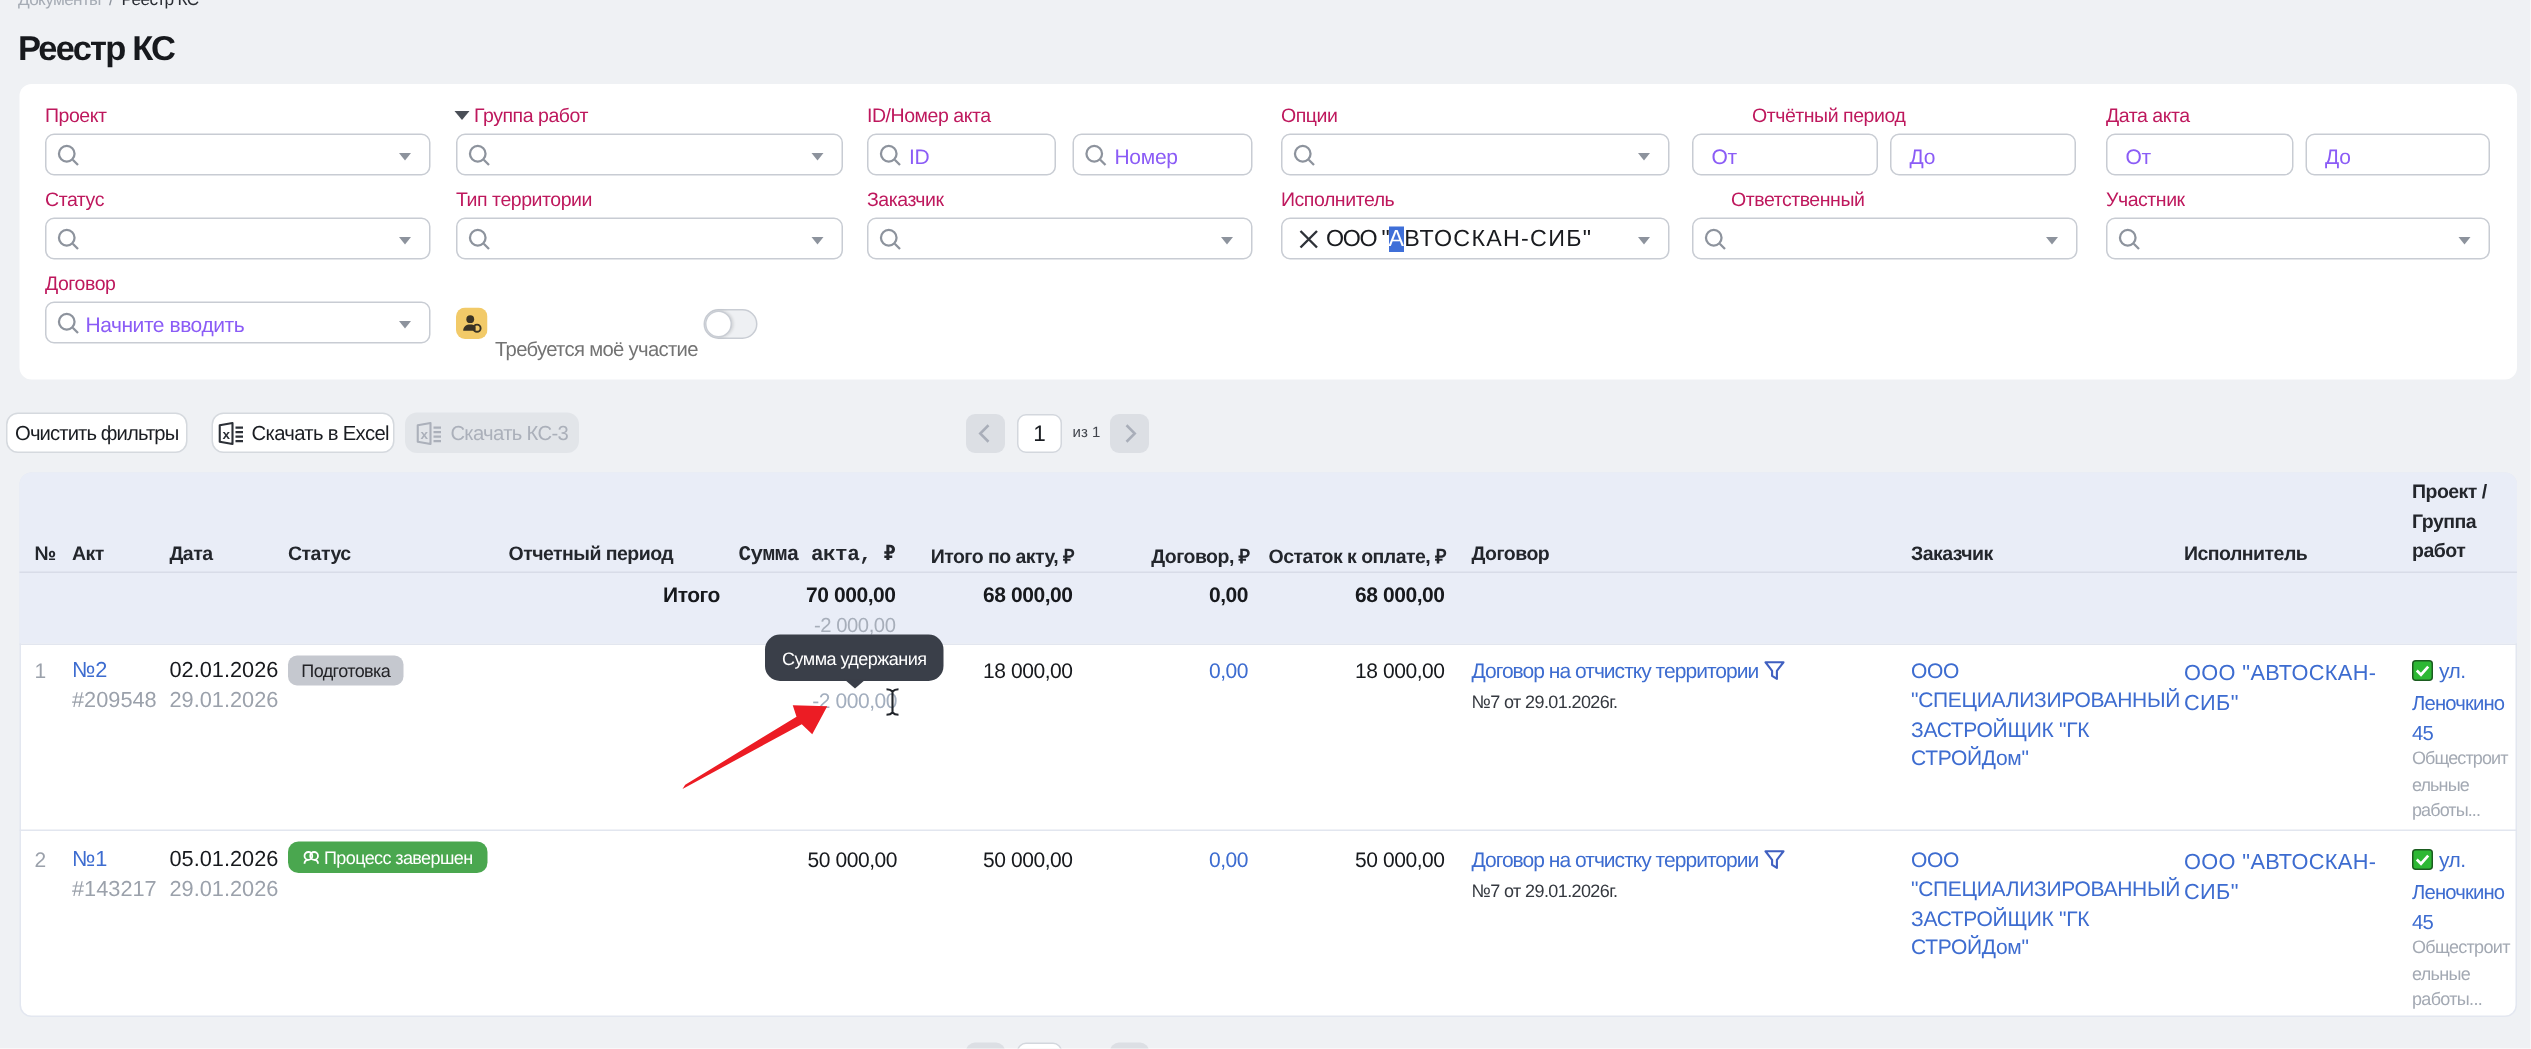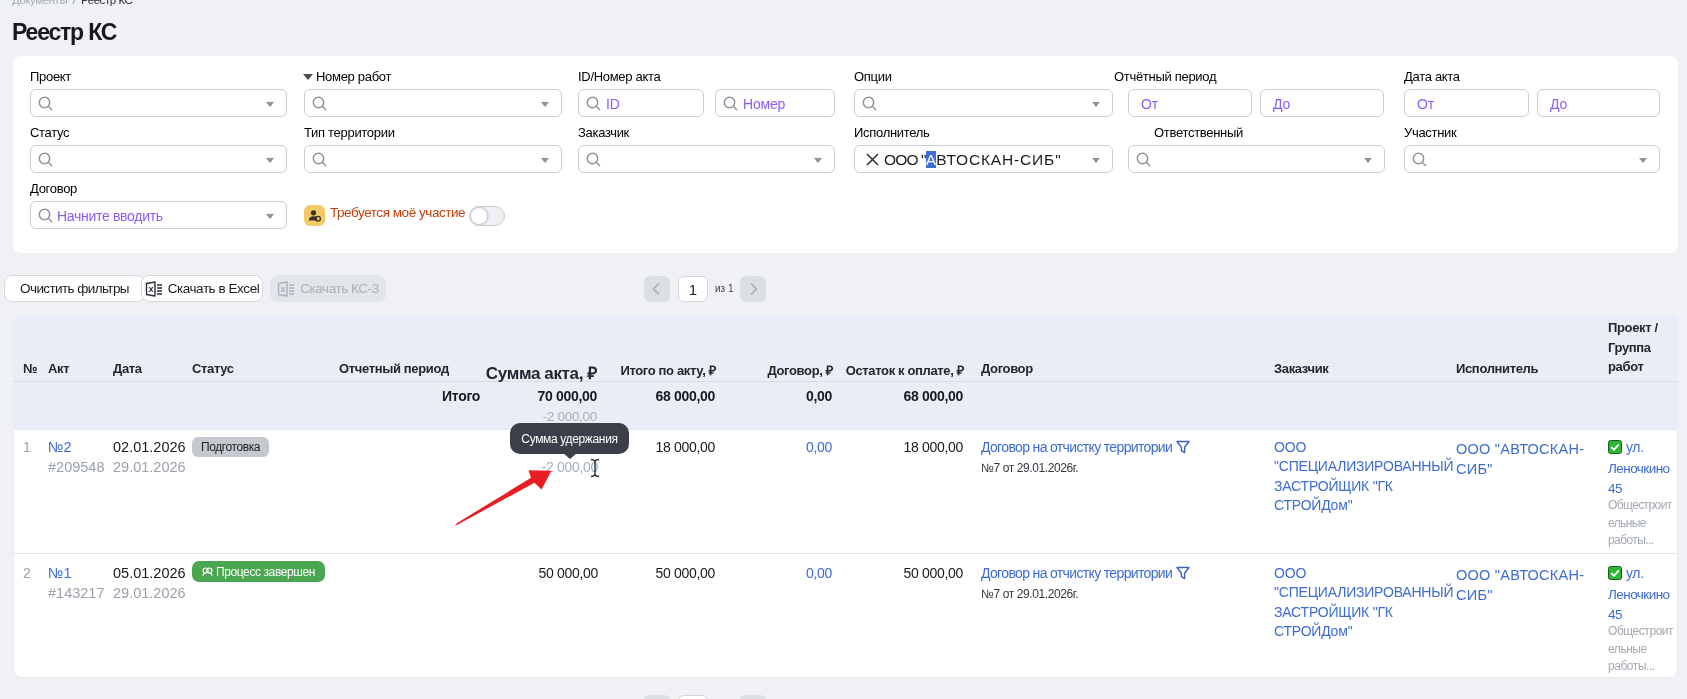--- a/index.html
+++ b/index.html
@@ -1,20 +1,20 @@
 <!DOCTYPE html>
 <html><head>
 <meta charset="utf-8">
 <style>
   * { margin:0; padding:0; box-sizing:border-box; }
   html,body { width:1687px; height:699px; overflow:hidden; }
   body { background:#eff1f4; font-family:"Liberation Sans", sans-serif; position:relative; color:#17191d; }
   .abs { position:absolute; }
   .card { position:absolute; background:#fff; border-radius:8px; }
-  .lbl { position:absolute; font-size:13px; letter-spacing:-0.3px; color:#000000; font-weight:500; white-space:nowrap; }
+  .lbl { position:absolute; font-size:13px; letter-spacing:-0.3px; color:#be185d; font-weight:500; white-space:nowrap; }
   .inp { position:absolute; height:28px; background:#fff; border:1px solid #c8ccd3; border-radius:6px; }
   .ph { position:absolute; top:6px; font-size:14px; letter-spacing:-0.2px; color:#8b5cf6; white-space:nowrap; }
   .sicon { position:absolute; left:7px; top:6px; }
   .caret { position:absolute; right:12px; top:12px; width:0; height:0; border-left:4.5px solid transparent; border-right:4.5px solid transparent; border-top:5px solid #8d939d; }
   .blue { color:#3d6cd0; }
   .lnk { font-size:14px !important; letter-spacing:-0.35px; white-space:nowrap; }
   .gray { color:#9ba1ab; }
   .btn { position:absolute; height:27px; background:#fff; border:1px solid #d5d9de; border-radius:8px; font-size:13.5px; color:#1a1d22; display:flex; align-items:center; justify-content:center; white-space:nowrap; letter-spacing:-0.45px; }
   .num { position:absolute; text-align:right; font-size:14px; letter-spacing:-0.3px; white-space:nowrap; }
   .hdr { position:absolute; font-size:13px; font-weight:700; color:#23262c; letter-spacing:-0.35px; white-space:nowrap; }
@@ -22,25 +22,25 @@
 </head>
 <body>
 
 <div class="abs" style="left:12px; top:-6px; font-size:11.5px; letter-spacing:-0.45px; color:#a6acb5;">Документы&nbsp; <span style="color:#8d939d;">/</span>&nbsp; <span style="color:#2a2d33;">Реестр КС</span></div>
 
 <div class="abs" style="left:12px; top:19px; font-size:23px; letter-spacing:-1.2px; font-weight:700; color:#17191d;">Реестр КС</div>
 
 <div class="card" style="left:13px; top:56px; width:1665px; height:197px;"></div>
 
 <div class="lbl" style="left:30px; top:69px;">Проект</div>
-<div class="lbl" style="left:316px; top:69px;">Номер работ</div>
+<div class="lbl" style="left:316px; top:69px;">Группа работ</div>
 <div class="abs" style="left:303px; top:74px; width:0; height:0; border-left:5px solid transparent; border-right:5px solid transparent; border-top:6px solid #4a4f57;"></div>
 <div class="lbl" style="left:578px; top:69px;">ID/Номер акта</div>
 <div class="lbl" style="left:854px; top:69px;">Опции</div>
-<div class="lbl" style="left:1114px; top:69px;">Отчётный период</div>
+<div class="lbl" style="left:1168px; top:69px;">Отчётный период</div>
 <div class="lbl" style="left:1404px; top:69px;">Дата акта</div>
 
 <div class="inp" style="left:30px; top:89px; width:257px;">
     <span class="sicon"><svg width="15" height="15" viewBox="0 0 15 15">
         <circle cx="6.5" cy="6.5" r="5.2" fill="none" stroke="#8d939d" stroke-width="1.5"></circle>
         <line x1="10.5" y1="10.5" x2="14" y2="14" stroke="#8d939d" stroke-width="1.5"></line>
       </svg></span>
     <span class="caret"></span>
   </div>
 <div class="inp" style="left:304px; top:89px; width:258px;">
@@ -143,25 +143,25 @@
     <span class="ph" style="left:26px; letter-spacing:-0.3px;">Начните вводить</span>
     <span class="caret"></span>
   </div>
 
 <div class="abs" style="left:304px; top:205px;"><svg width="21" height="21" viewBox="0 0 21 21">
       <rect width="21" height="21" rx="6" fill="#f2ca68"></rect>
       <circle cx="9.5" cy="7.8" r="2.6" fill="#3a3325"></circle>
       <path d="M4.8 15.5 C4.8 12.6 6.9 11.3 9.5 11.3 C11 11.3 12.3 11.7 13.1 12.6 L13.1 15.5 Z" fill="#3a3325"></path>
       <circle cx="14" cy="13.8" r="2.4" fill="none" stroke="#3a3325" stroke-width="1.3"></circle>
     </svg></div>
-<div class="abs" style="left:330px; top:205px; font-size:13.5px; letter-spacing:-0.45px; color:#c2410c; white-space:nowrap;">Требуется моё участие</div>
+<div class="abs" style="left:330px; top:225px; font-size:13.5px; letter-spacing:-0.45px; color:#737373; white-space:nowrap;">Требуется моё участие</div>
 <div class="abs" style="left:469px; top:206px; width:36px; height:20px; border-radius:10px; background:#eef0f3; border:1px solid #c9cdd4;"></div>
 <div class="abs" style="left:470px; top:207px; width:18px; height:18px; border-radius:50%; background:#fff; border:1px solid #c9cdd4; box-shadow:1px 0 2px rgba(0,0,0,.12);"></div>
 
-<div class="btn" style="left:4px; top:275px; width:141px; letter-spacing:-0.6px;">Очистить фильтры</div>
+<div class="btn" style="left:4px; top:275px; width:121px; letter-spacing:-0.6px;">Очистить фильтры</div>
 <div class="btn" style="left:141px; top:275px; width:122px;"><span style="margin-right:5px; display:inline-flex;">
       <svg width="18" height="16" viewBox="0 0 18 16">
         <path d="M1.5 2.5 L10 1 V15 L1.5 13.5 Z" fill="none" stroke="#2b2f36" stroke-width="1.4" stroke-linejoin="round"></path>
         <text x="3.4" y="11.4" font-size="9" font-weight="bold" fill="#2b2f36" font-family="Liberation Sans">x</text>
         <g stroke="#2b2f36" stroke-width="1.5">
           <line x1="12" y1="4" x2="17" y2="4"></line>
           <line x1="12" y1="7" x2="17" y2="7"></line>
           <line x1="12" y1="10" x2="17" y2="10"></line>
           <line x1="12" y1="13" x2="17" y2="13"></line>
         </g>
@@ -197,21 +197,21 @@
 
 <div class="abs" style="left:13px; top:381px; width:1665px; height:1px; background:#d8dce8;"></div>
 <div class="abs" style="left:13px; top:429px; width:1665px; height:1px; background:#e2e6ef;"></div>
 <div class="abs" style="left:13px; top:553px; width:1665px; height:1px; background:#e2e6ef;"></div>
 
 <div class="hdr" style="left:23px; top:361px;">№</div>
 <div class="hdr" style="left:48px; top:361px;">Акт</div>
 <div class="hdr" style="left:113px; top:361px;">Дата</div>
 <div class="hdr" style="left:192px; top:361px;">Статус</div>
 <div class="hdr" style="left:339px; top:361px;">Отчетный период</div>
-<div class="hdr num" style="left:440px; top:361px; width:157px; font-size:17px;">Сумма акта, ₽</div>
+<div class="hdr num" style="left:440px; top:361px; width:157px; font-size:14px;font-family:Liberation Mono, monospace;">Сумма акта, ₽</div>
 <div class="hdr num" style="left:560px; top:361px; width:156px; font-size:13px;">Итого по акту, ₽</div>
 <div class="hdr num" style="left:690px; top:361px; width:143px; font-size:13px;">Договор, ₽</div>
 <div class="hdr num" style="left:800px; top:361px; width:164px; font-size:13px;">Остаток к оплате, ₽</div>
 <div class="hdr" style="left:981px; top:361px;">Договор</div>
 <div class="hdr" style="left:1274px; top:361px;">Заказчик</div>
 <div class="hdr" style="left:1456px; top:361px;">Исполнитель</div>
 <div class="hdr" style="left:1608px; top:318px; line-height:19.5px;">Проект /<br>Группа<br>работ</div>
 
 <div class="num" style="left:380px; top:388px; width:100px; font-weight:700;">Итого</div>
 <div class="num" style="left:440px; top:388px; width:157px; font-weight:700;">70 000,00</div>

